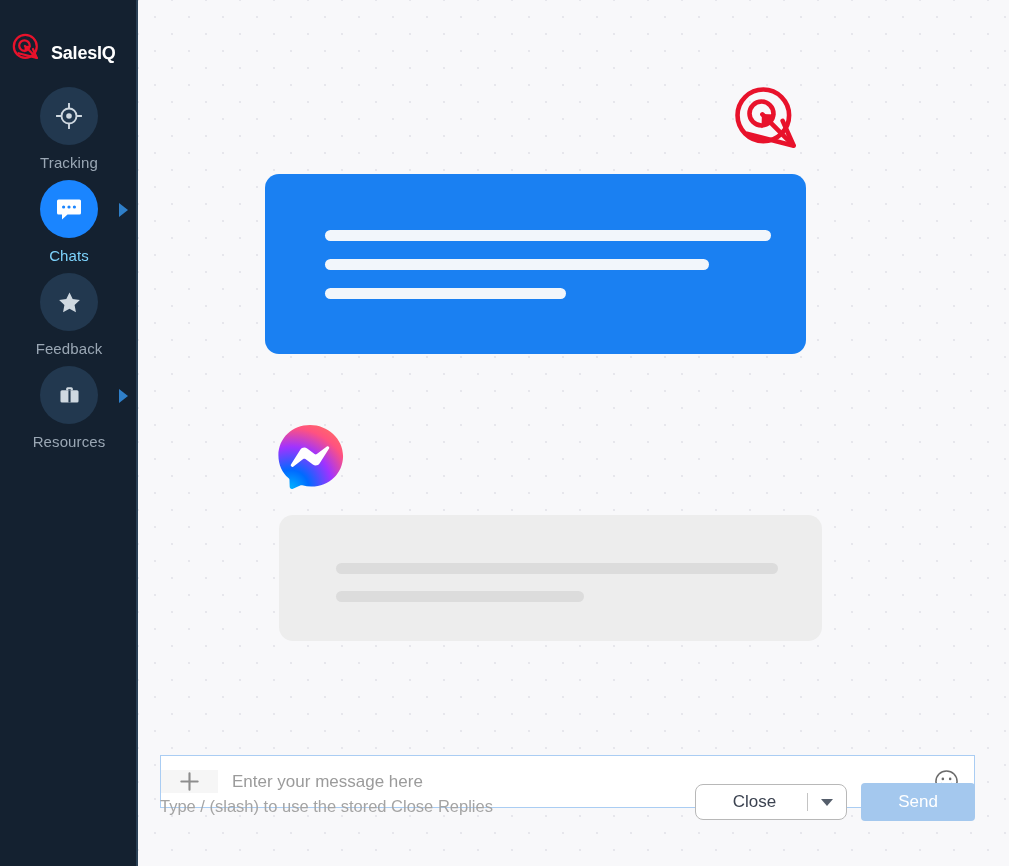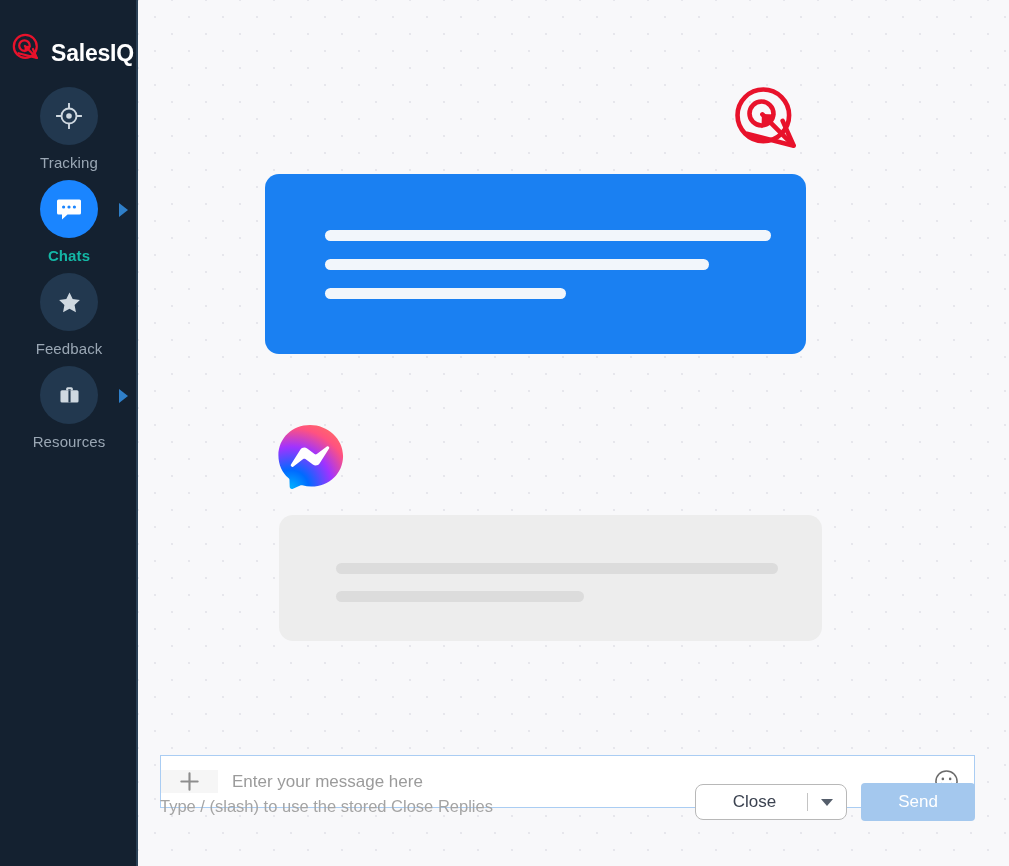--- a/index.html
+++ b/index.html
@@ -40,21 +40,21 @@
   .brand {
     display: flex;
     align-items: center;
     gap: 7px;
     padding: 26px 0 0 10px;
     height: 72px;
   }
   .brand-logo { width: 34px; height: 34px; flex: 0 0 34px; }
   .brand-name {
     color: #ffffff;
-    font-size: 23px;
+    font-size: 18px;
     font-weight: bold;
     letter-spacing: -0.2px;
     line-height: 1;
     margin-top: 8px;
   }
 
   .nav { padding-top: 10px; text-align: center; }
 
   .nav-item {
     position: relative;
@@ -73,21 +73,21 @@
     align-items: center;
     justify-content: center;
   }
   .nav-item.active .nav-icon-wrap { background: #1a85ff; }
   .nav-label {
     margin-top: 9px;
     font-size: 15px;
     color: #9aa7b4;
     letter-spacing: 0.1px;
   }
-  .nav-item.active .nav-label { color: #14b8a6; font-weight: bold; }
+  .nav-item.active .nav-label { color: #7dd3fc; font-weight: normal; }
 
   .nav-arrow {
     position: absolute;
     right: 10px;
     top: 28px;
     width: 0; height: 0;
     border-top: 7px solid transparent;
     border-bottom: 7px solid transparent;
     border-left: 9px solid #2f7fc9;
   }

